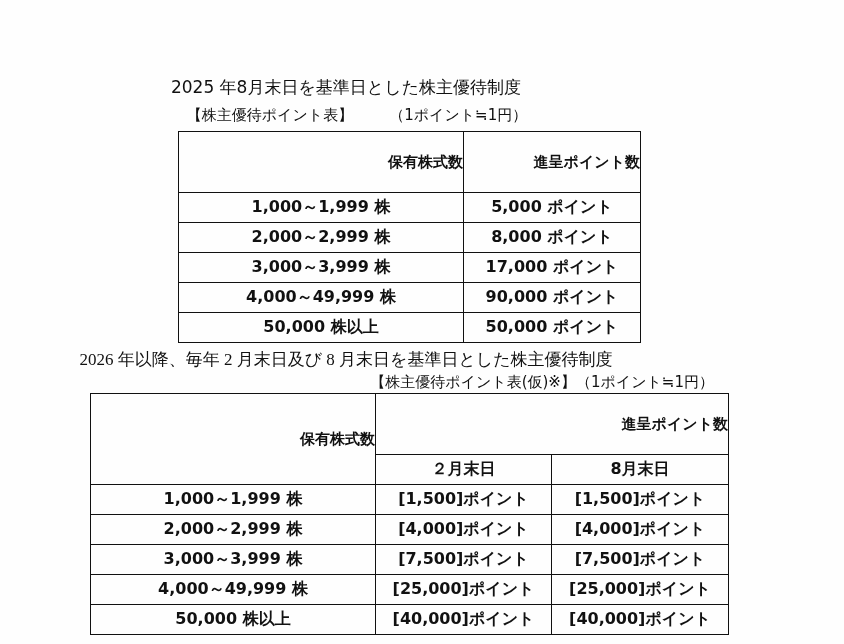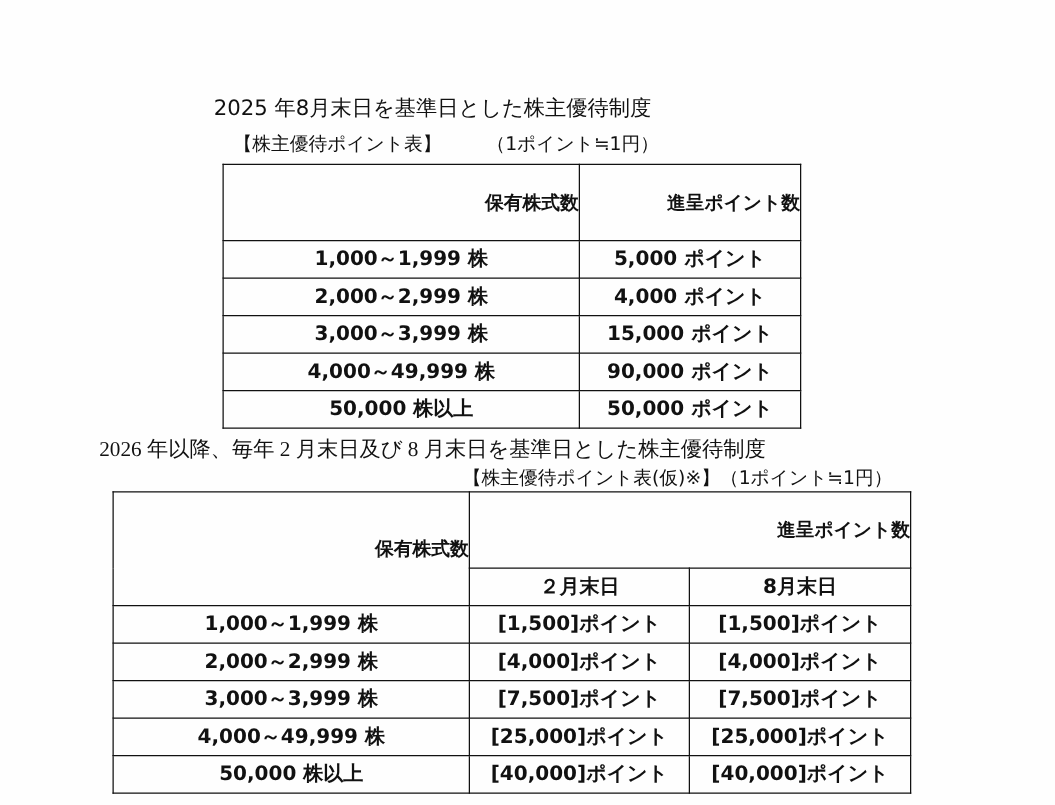--- a/index.html
+++ b/index.html
@@ -87,25 +87,25 @@
       <tr class="head">
     <th>保有株式数</th>
     <th>進呈ポイント数</th>
   </tr>
   <tr class="row">
     <td>1,000～1,999 株</td>
     <td>5,000 ポイント</td>
   </tr>
   <tr class="row">
     <td>2,000～2,999 株</td>
-    <td>4,000 ポイント</td>
+    <td>8,000 ポイント</td>
   </tr>
   <tr class="row">
     <td>3,000～3,999 株</td>
-    <td>15,000 ポイント</td>
+    <td>17,000 ポイント</td>
   </tr>
   <tr class="row">
     <td>4,000～49,999 株</td>
     <td>90,000 ポイント</td>
   </tr>
   <tr class="row">
     <td>50,000 株以上</td>
     <td>50,000 ポイント</td>
   </tr>
 </tbody>

